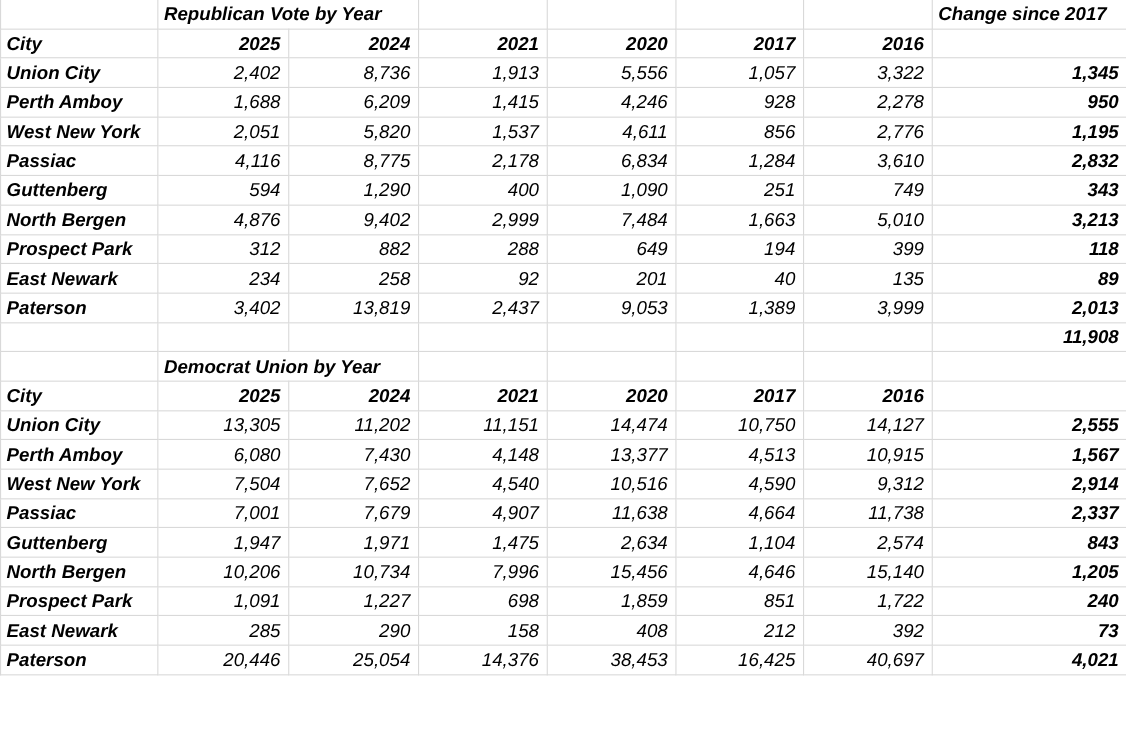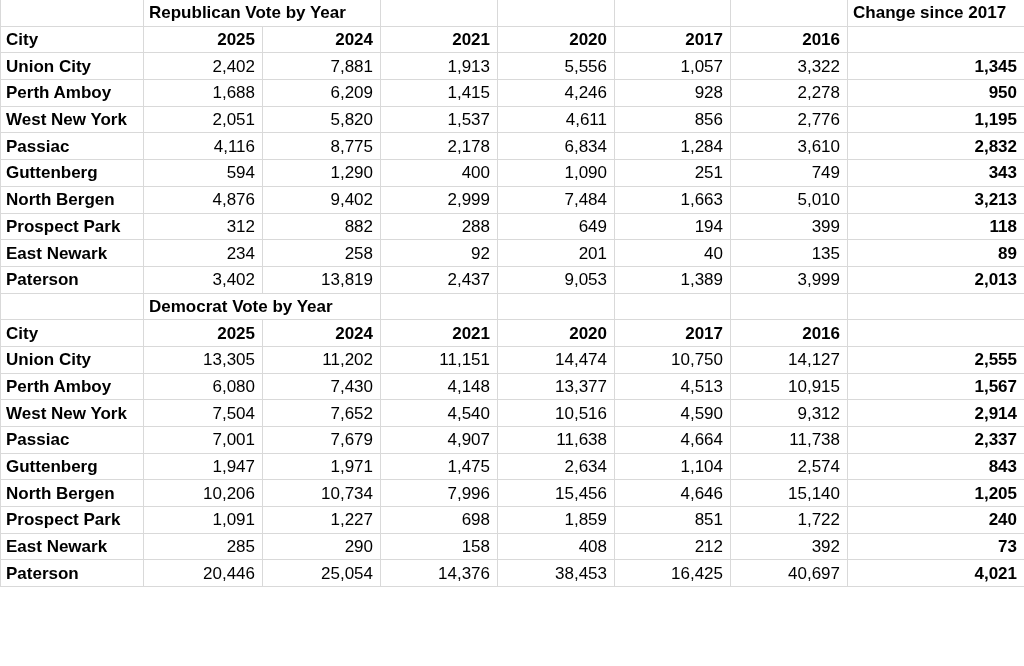--- a/index.html
+++ b/index.html
@@ -9,20 +9,21 @@
     width:1024px; height:666px; overflow:hidden;
     background:var(--bg);
     font-family:"Liberation Sans", sans-serif;
   }
   .viewport { width:1024px; height:666px; overflow:hidden; background:var(--bg); }
   table.sheet {
     border-collapse:collapse;
     table-layout:fixed;
     width:1024px;
     margin-top:-1px; 
+    font-style:italic;
   }
   td {
     border:1px solid var(--grid);
     height:26.7px;
     padding:0 7px 0 5px;
     font-size:17px;
     line-height:1;
     color:var(--fg);
     white-space:nowrap;
     overflow:hidden;
@@ -64,21 +65,21 @@
           <td class="b right">2024</td>
           <td class="b right">2021</td>
           <td class="b right">2020</td>
           <td class="b right">2017</td>
           <td class="b right">2016</td>
           <td></td>
         </tr>
         <tr>
           <td class="b left">Union City</td>
           <td class="right">2,402</td>
-          <td class="right">7,881</td>
+          <td class="right">8,736</td>
           <td class="right">1,913</td>
           <td class="right">5,556</td>
           <td class="right">1,057</td>
           <td class="right">3,322</td>
           <td class="b right">1,345</td>
         </tr>
         <tr>
           <td class="b left">Perth Amboy</td>
           <td class="right">1,688</td>
           <td class="right">6,209</td>
@@ -153,21 +154,31 @@
           <td class="right">3,402</td>
           <td class="right">13,819</td>
           <td class="right">2,437</td>
           <td class="right">9,053</td>
           <td class="right">1,389</td>
           <td class="right">3,999</td>
           <td class="b right">2,013</td>
         </tr>
         <tr>
           <td></td>
-          <td class="b left" colspan="2">Democrat Vote by Year</td>
+          <td></td>
+          <td></td>
+          <td></td>
+          <td></td>
+          <td></td>
+          <td></td>
+          <td class="b right">11,908</td>
+        </tr>
+        <tr>
+          <td></td>
+          <td class="b left" colspan="2">Democrat Union by Year</td>
           <td></td>
           <td></td>
           <td></td>
           <td></td>
           <td></td>
         </tr>
         <tr>
           <td class="b left">City</td>
           <td class="b right">2025</td>
           <td class="b right">2024</td>

